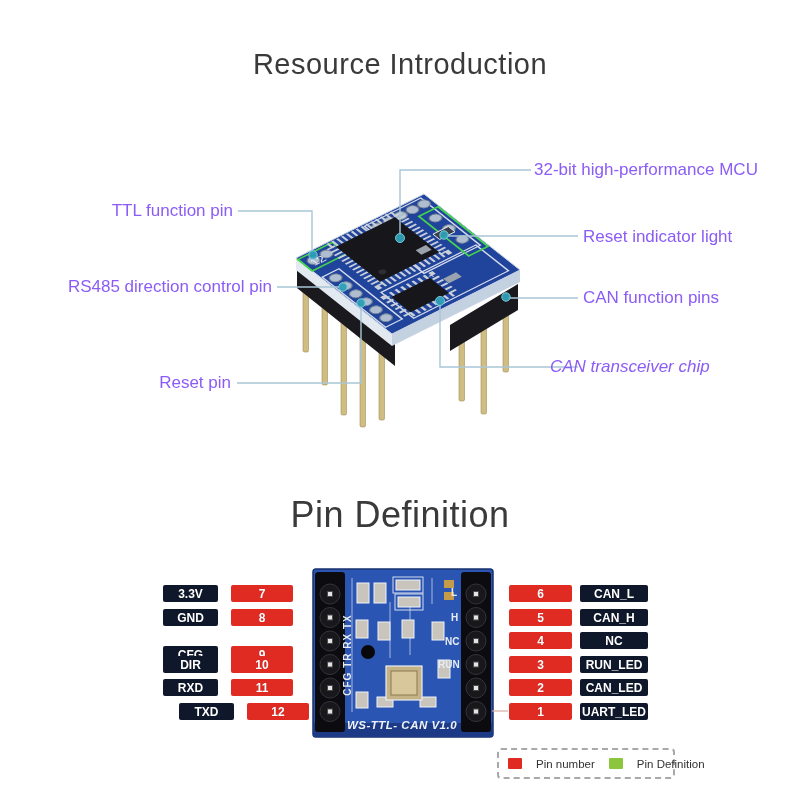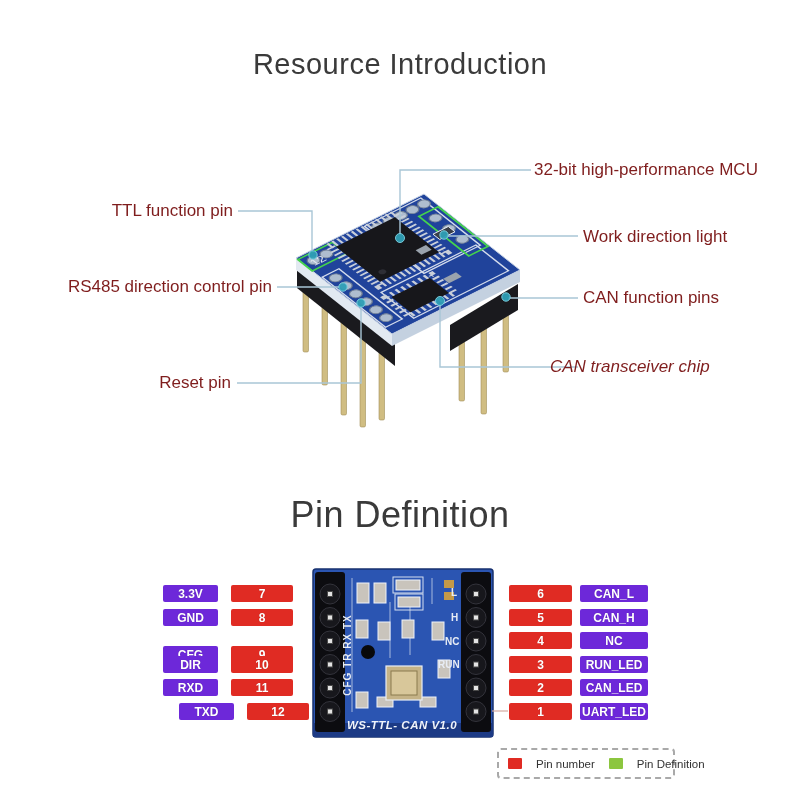--- a/index.html
+++ b/index.html
@@ -3,28 +3,28 @@
 <meta charset="utf-8">
 <style>
   html,body{margin:0;padding:0;background:#fff;}
   .stage{position:relative;width:800px;height:800px;background:#ffffff;overflow:hidden;
          font-family:"Liberation Sans",sans-serif;}
   .art{position:absolute;left:0;top:0;width:800px;height:800px;}
   .title{position:absolute;left:0;width:100%;text-align:center;margin:0;color:#3a3a3a;
          font-weight:500;letter-spacing:.5px;}
   .t1{top:48px;font-size:29px;}
   .t2{top:494px;font-size:36px;}
-  .label{position:absolute;font-size:17px;line-height:20px;color:#7f1d1d;white-space:nowrap;}
+  .label{position:absolute;font-size:17px;line-height:20px;color:#8b5cf6;white-space:nowrap;}
   .ra{text-align:right;}
   
   .prow{position:absolute;display:flex;align-items:center;}
   .cell{display:flex;align-items:center;justify-content:center;height:17px;
         font-size:12px;font-weight:bold;color:#ffffff;border-radius:2px;
         text-shadow:0 0 1px rgba(0,0,0,.25);}
-  .g{background:#6d28d9;}
+  .g{background:#0f172a;}
   .r{background:#e02b23;}
   .lrow{left:163px;gap:13px;}
   .lrow .g{width:55px;}
   .lrow .r{width:62px;}
   .rrow{left:509px;gap:8px;}
   .rrow .r{width:63px;}
   .rrow .g{width:68px;}
   
   .legend{position:absolute;left:497px;top:748px;width:178px;height:31px;box-sizing:border-box;
           border:2px dashed #a9a9a9;border-radius:4px;display:flex;align-items:center;
@@ -219,21 +219,21 @@
     </g>
   </svg>
 
   <h1 class="title t1">Resource Introduction</h1>
   <h1 class="title t2">Pin Definition</h1>
 
   <div class="label ra" style="left:43px;top:201px;width:190px;">TTL function pin</div>
   <div class="label ra" style="left:30px;top:277px;width:242px;">RS485 direction control pin</div>
   <div class="label ra" style="left:40px;top:373px;width:191px;">Reset pin</div>
   <div class="label" style="left:534px;top:160px;">32-bit high-performance MCU</div>
-  <div class="label" style="left:583px;top:227px;">Work direction light</div>
+  <div class="label" style="left:583px;top:227px;">Reset indicator light</div>
   <div class="label" style="left:583px;top:288px;">CAN function pins</div>
   <div class="label" style="left:550px;top:357px;font-style:italic;">CAN transceiver chip</div>
 
   <div class="prow lrow" style="top:585px;">
     <div class="cell g">3.3V</div>
     <div class="cell r">7</div>
   </div>
   <div class="prow lrow" style="top:609px;">
     <div class="cell g">GND</div>
     <div class="cell r">8</div>

